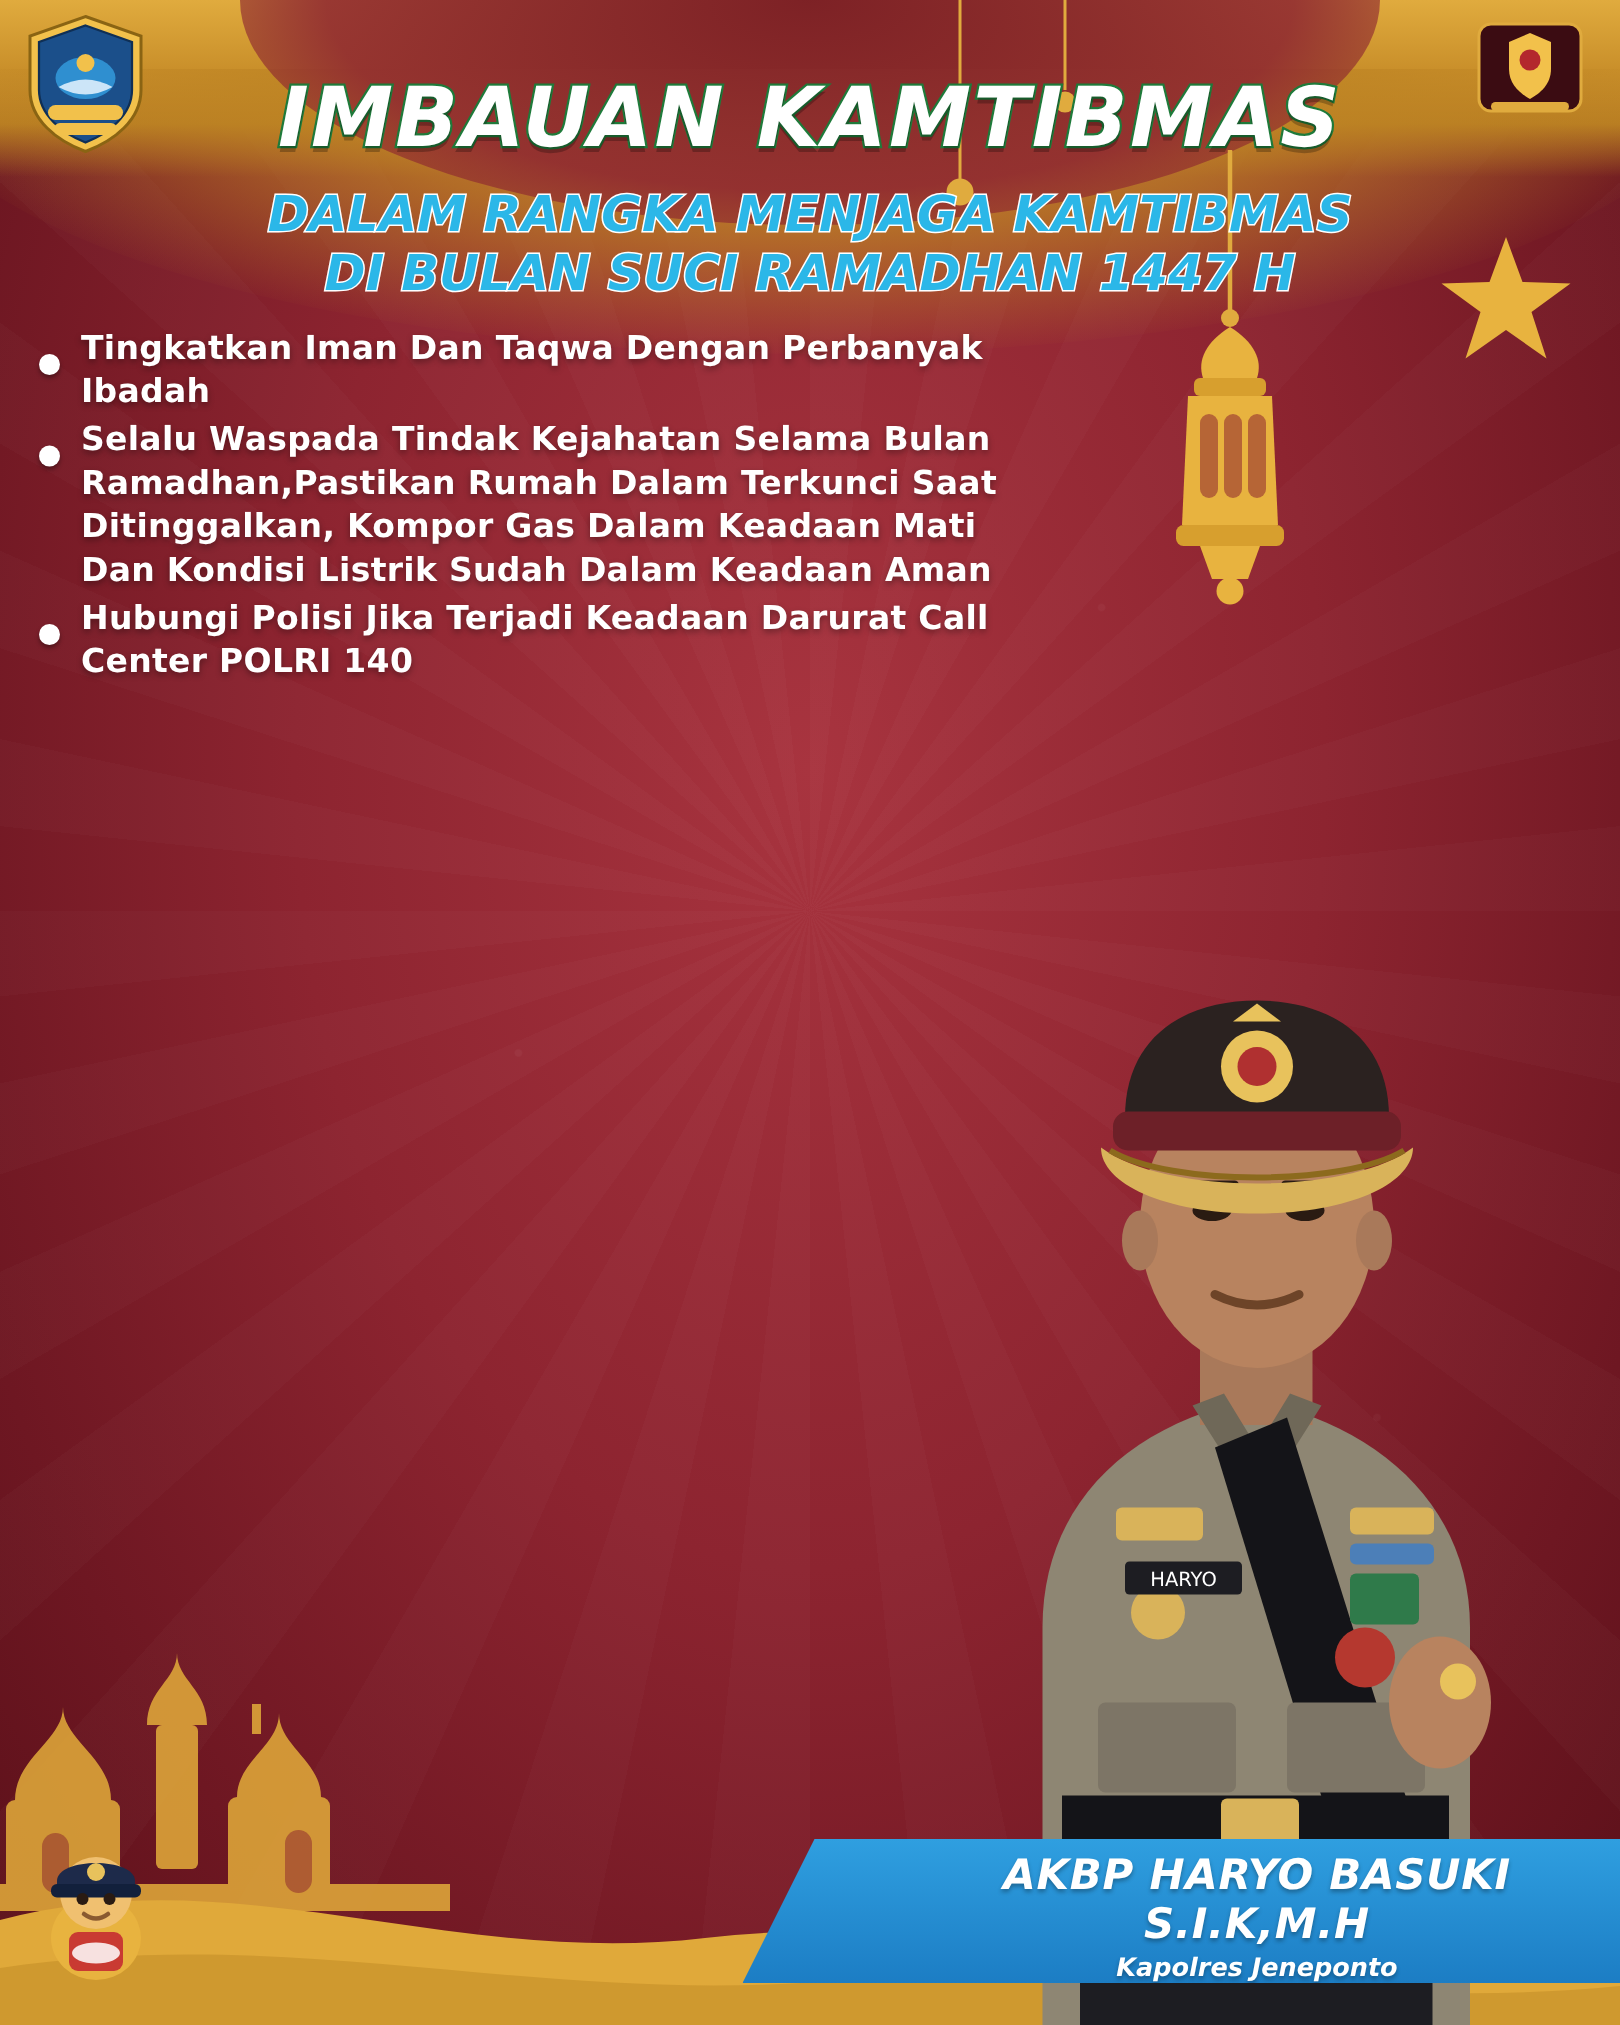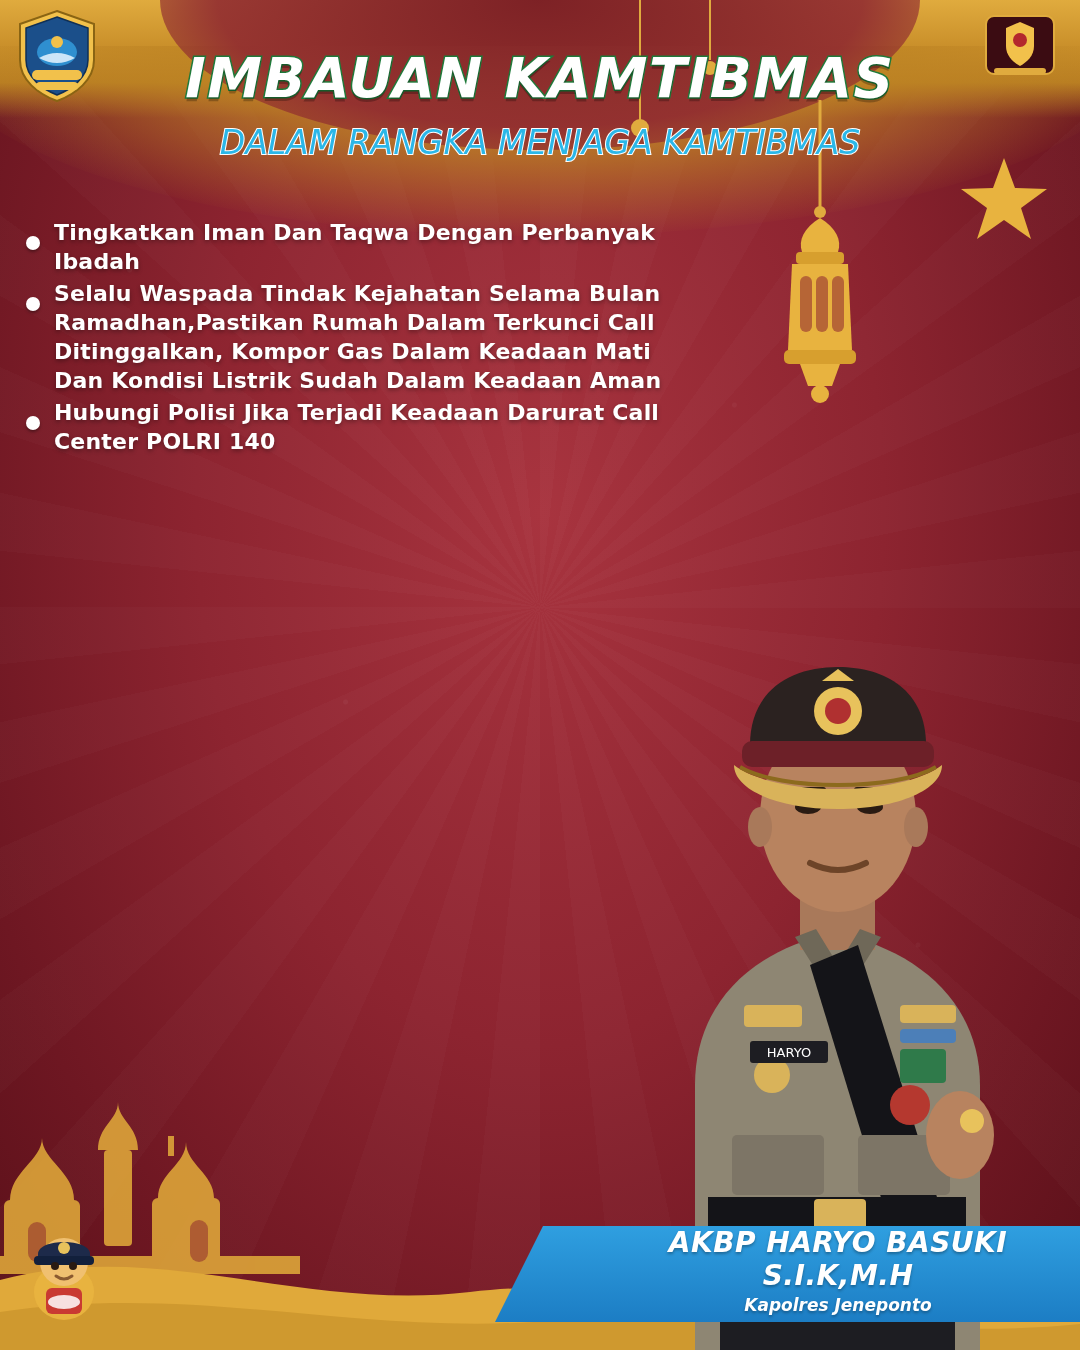--- a/index.html
+++ b/index.html
@@ -85,21 +85,21 @@
     color: #ffffff;
     -webkit-text-stroke: 3px #1f7a3a;
     paint-order: stroke fill;
     text-shadow: 0 4px 0 rgba(0,0,0,0.25);
     margin: 0;
     font-family: "DejaVu Sans", sans-serif;
   }
   .subtitle {
     margin-top: 14px;
     font-size: 33px;
-    font-weight: 400;
+    font-weight: 700;
     font-style: italic;
     line-height: 1.18;
     color: #2bb7e8;
     -webkit-text-stroke: 2px #ffffff;
     paint-order: stroke fill;
     font-family: "DejaVu Sans", sans-serif;
   }
   
   .list {
     position: absolute;
@@ -182,21 +182,21 @@
   .name-banner {
     position: absolute;
     right: 0;
     bottom: 28px;
     width: 585px;
     height: 96px;
     z-index: 10;
     background: linear-gradient(180deg, #2f9fe0 0%, #1c7dc4 100%);
     clip-path: polygon(48px 0, 100% 0, 100% 100%, 0 100%);
     display: flex;
-    align-items: flex-start;
+    align-items: flex-end;
     box-shadow: 0 -2px 10px rgba(0,0,0,0.25);
   }
   .name-text {
     margin-left: 128px;
     text-align: center;
     width: 430px;
   }
   .name-line1 {
     color: #ffffff;
     font-size: 28px;
@@ -254,20 +254,21 @@
     <rect x="4" y="6" width="68" height="58" rx="8" fill="#3b0c12" stroke="#e0ab3e" stroke-width="2"></rect>
     <path d="M38 12 L52 18 V36 C52 46 45 52 38 56 C31 52 24 46 24 36 V18 Z" fill="#f2c14b"></path>
     <circle cx="38" cy="30" r="7" fill="#b3282d"></circle>
     <rect x="12" y="58" width="52" height="6" rx="3" fill="#e0ab3e"></rect>
   </svg>
 
   <div class="title-wrap">
     <div class="title-main">IMBAUAN KAMTIBMAS</div>
     <div class="subtitle">
       <div>DALAM RANGKA MENJAGA KAMTIBMAS</div>
+      <div>DI BULAN SUCI RAMADHAN  1447 H</div>
     </div>
   </div>
 
   <svg class="deco lantern" viewBox="0 0 120 330">
     <line x1="60" y1="0" x2="60" y2="108" stroke="#e0ab3e" stroke-width="3"></line>
     <circle cx="60" cy="112" r="6" fill="#e0ab3e"></circle>
     <path d="M60 118 C44 128 38 140 42 152 L78 152 C82 140 76 128 60 118 Z" fill="#e8b33f"></path>
     <rect x="36" y="152" width="48" height="12" rx="4" fill="#d79f2e"></rect>
     <path d="M32 164 H88 L92 250 H28 Z" fill="#e8b33f"></path>
     <rect x="40" y="176" width="12" height="56" rx="6" fill="#8d2430" opacity="0.55"></rect>
@@ -286,21 +287,21 @@
     <path d="M48 6 L59 36 L91 37 L65 56 L75 87 L48 68 L21 87 L31 56 L5 37 L37 36 Z" fill="#e8b33f"></path>
   </svg>
 
   <div class="list">
     <div class="item">
       <span class="dot"></span>
       <span class="item-text">Tingkatkan Iman Dan Taqwa Dengan Perbanyak Ibadah</span>
     </div>
     <div class="item">
       <span class="dot"></span>
-      <span class="item-text">Selalu Waspada Tindak Kejahatan Selama Bulan Ramadhan,Pastikan Rumah Dalam Terkunci Call Ditinggalkan, Kompor Gas Dalam Keadaan Mati  Dan Kondisi Listrik Sudah Dalam Keadaan Aman</span>
+      <span class="item-text">Selalu Waspada Tindak Kejahatan Selama Bulan Ramadhan,Pastikan Rumah Dalam Terkunci Saat Ditinggalkan, Kompor Gas Dalam Keadaan Mati  Dan Kondisi Listrik Sudah Dalam Keadaan Aman</span>
     </div>
     <div class="item">
       <span class="dot"></span>
       <span class="item-text">Hubungi Polisi Jika Terjadi Keadaan Darurat  Call Center POLRI 140</span>
     </div>
   </div>
 
   <svg class="mosque" viewBox="0 0 300 210">
     <g fill="#e0a93a" opacity="0.92">
       <path d="M98 70 C98 46 118 40 118 22 C118 40 138 46 138 70 Z"></path>

